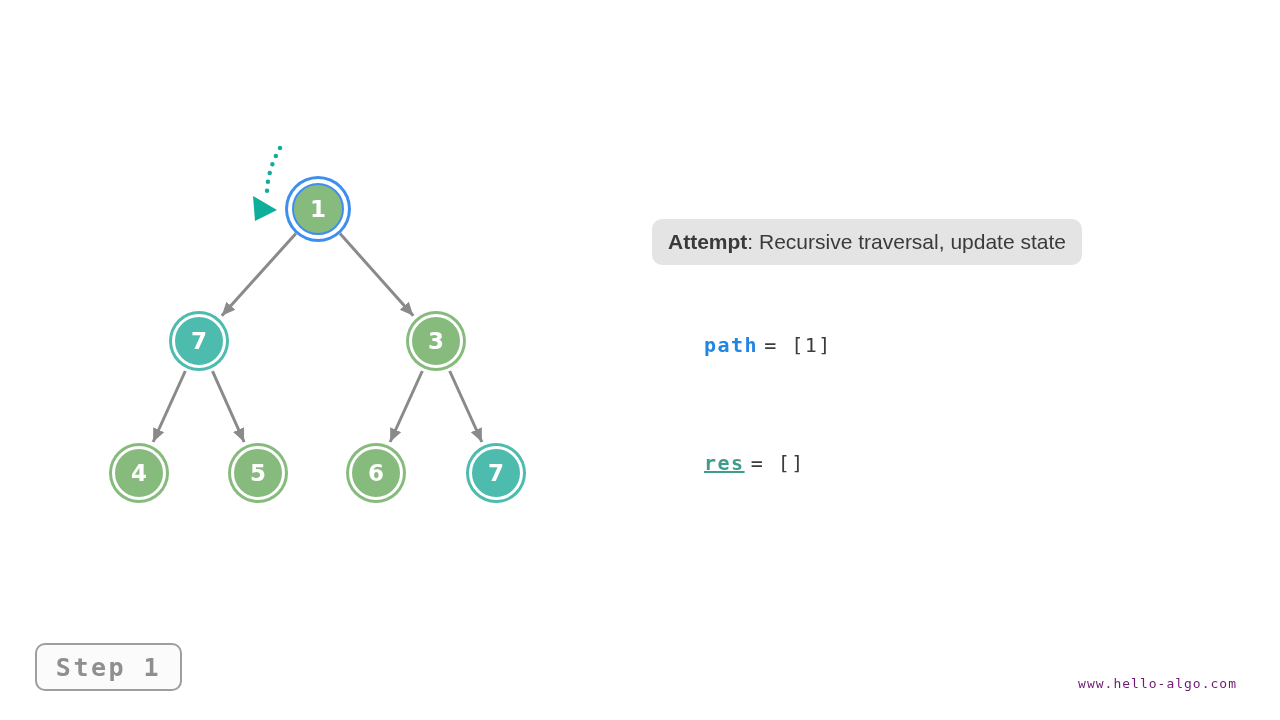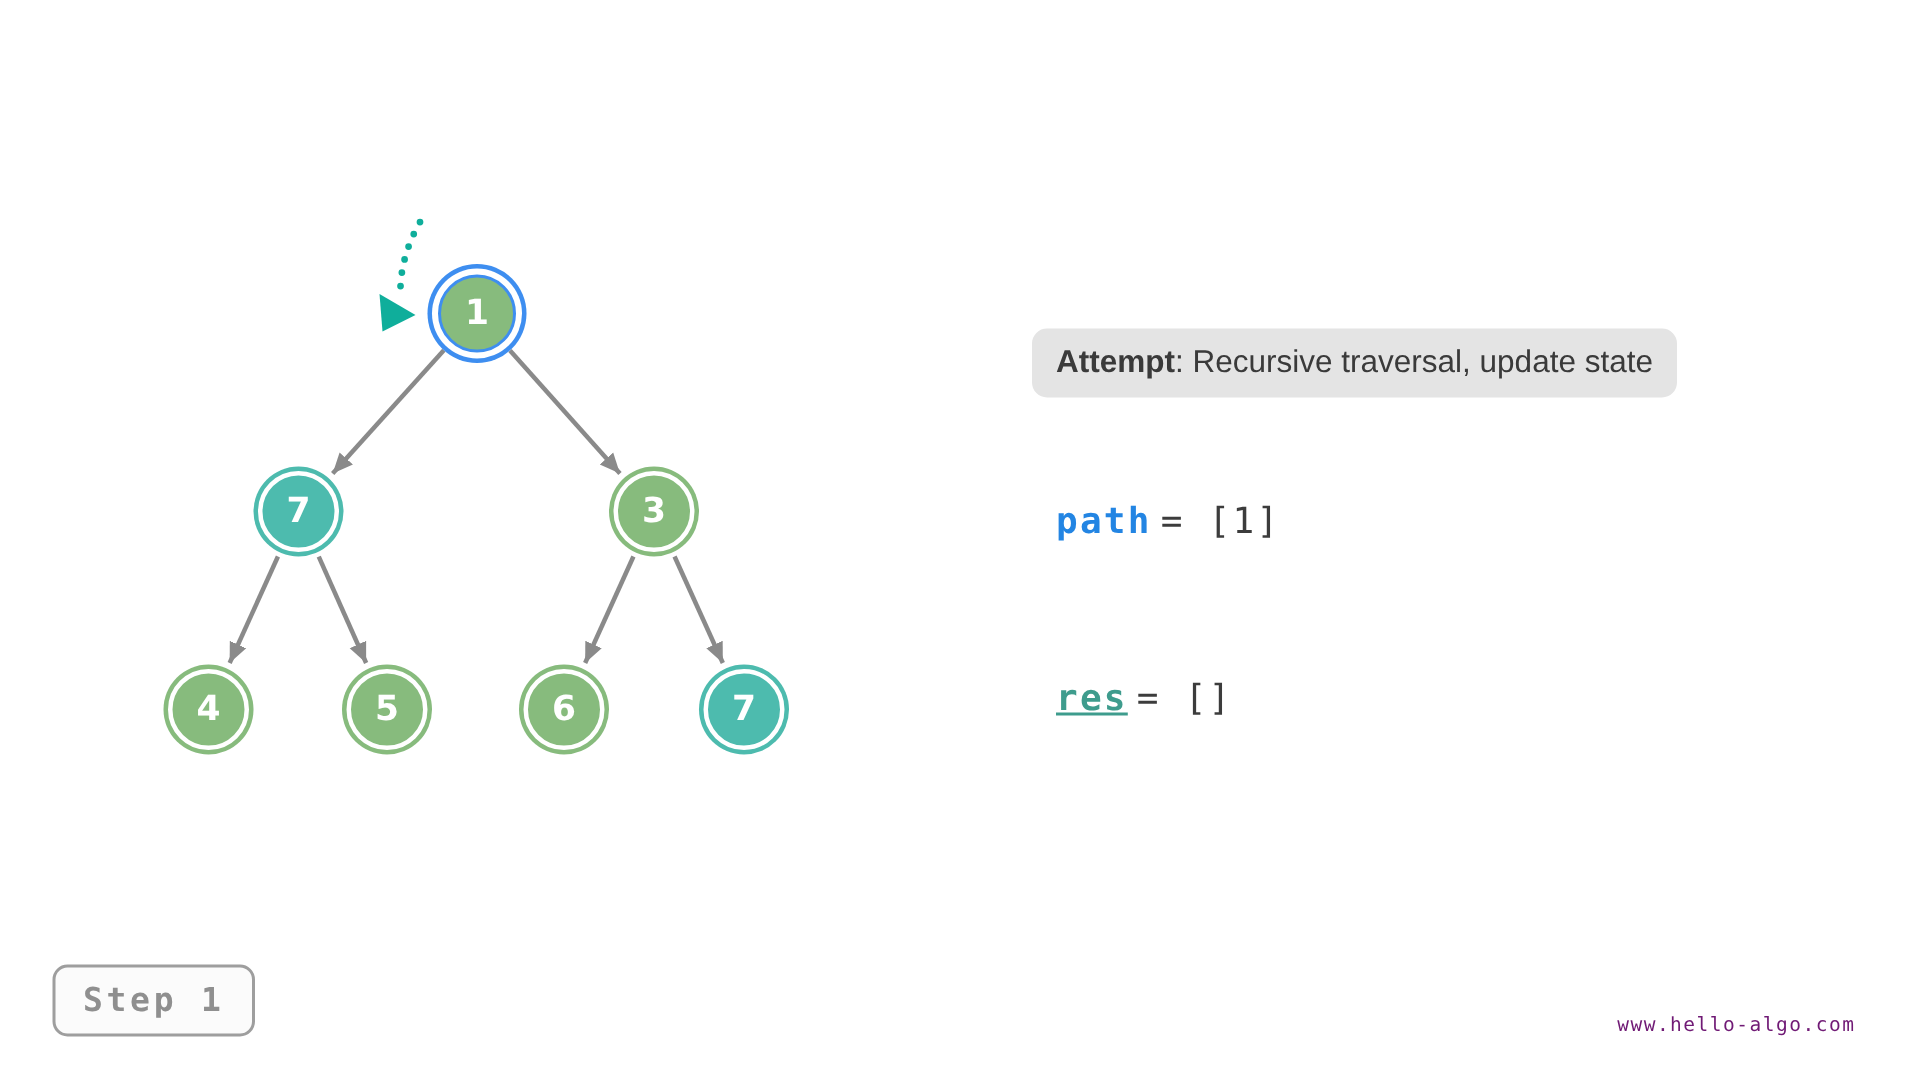--- a/index.html
+++ b/index.html
@@ -49,60 +49,60 @@
   
   .info-line {
     position: absolute;
     font-size: 21px;
     color: #3a3a3a;
     white-space: nowrap;
   }
   .info-line b { color: #2b2b2b; font-weight: bold; }
   #attempt-box {
     position: absolute;
-    left: 688px; top: 219px;
+    left: 652px; top: 219px;
     background: #e4e4e4;
     border-radius: 10px;
     padding: 11px 16px;
     font-size: 21px;
     color: #3a3a3a;
     white-space: nowrap;
   }
   #backtrack-line { left: 704px; top: 283px; }
 
   .code-line {
     position: absolute;
     font-family: "DejaVu Sans Mono", "Liberation Mono", monospace;
-    font-size: 24px;
+    font-size: 20px;
     letter-spacing: 1.5px;
     color: #3c3c3c;
     white-space: nowrap;
   }
   #path-line { left: 704px; top: 333px; }
   #res-line  { left: 704px; top: 451px; }
   .code-var { font-weight: bold; }
   .code-var.blue { color: var(--path-blue); }
   .code-var.teal { color: var(--res-teal); text-decoration: underline; }
   .code-value { margin-left: 6px; }
 
   
   #step-badge {
     position: absolute;
     left: 35px; top: 643px;
-    width: 135px; height: 48px;
+    width: 147px; height: 48px;
     border: 2px solid #9e9e9e;
     border-radius: 10px;
     background: #fbfbfb;
     box-sizing: border-box;
     display: flex;
     align-items: center;
     justify-content: center;
     font-family: "DejaVu Sans Mono", "Liberation Mono", monospace;
     font-weight: bold;
-    font-size: 22px;
+    font-size: 25px;
     letter-spacing: 2.5px;
     color: #8f8f8f;
   }
 
   
   #watermark {
     position: absolute;
     right: 43px; top: 676px;
     font-family: "DejaVu Sans Mono", "Liberation Mono", monospace;
     font-size: 13px;

